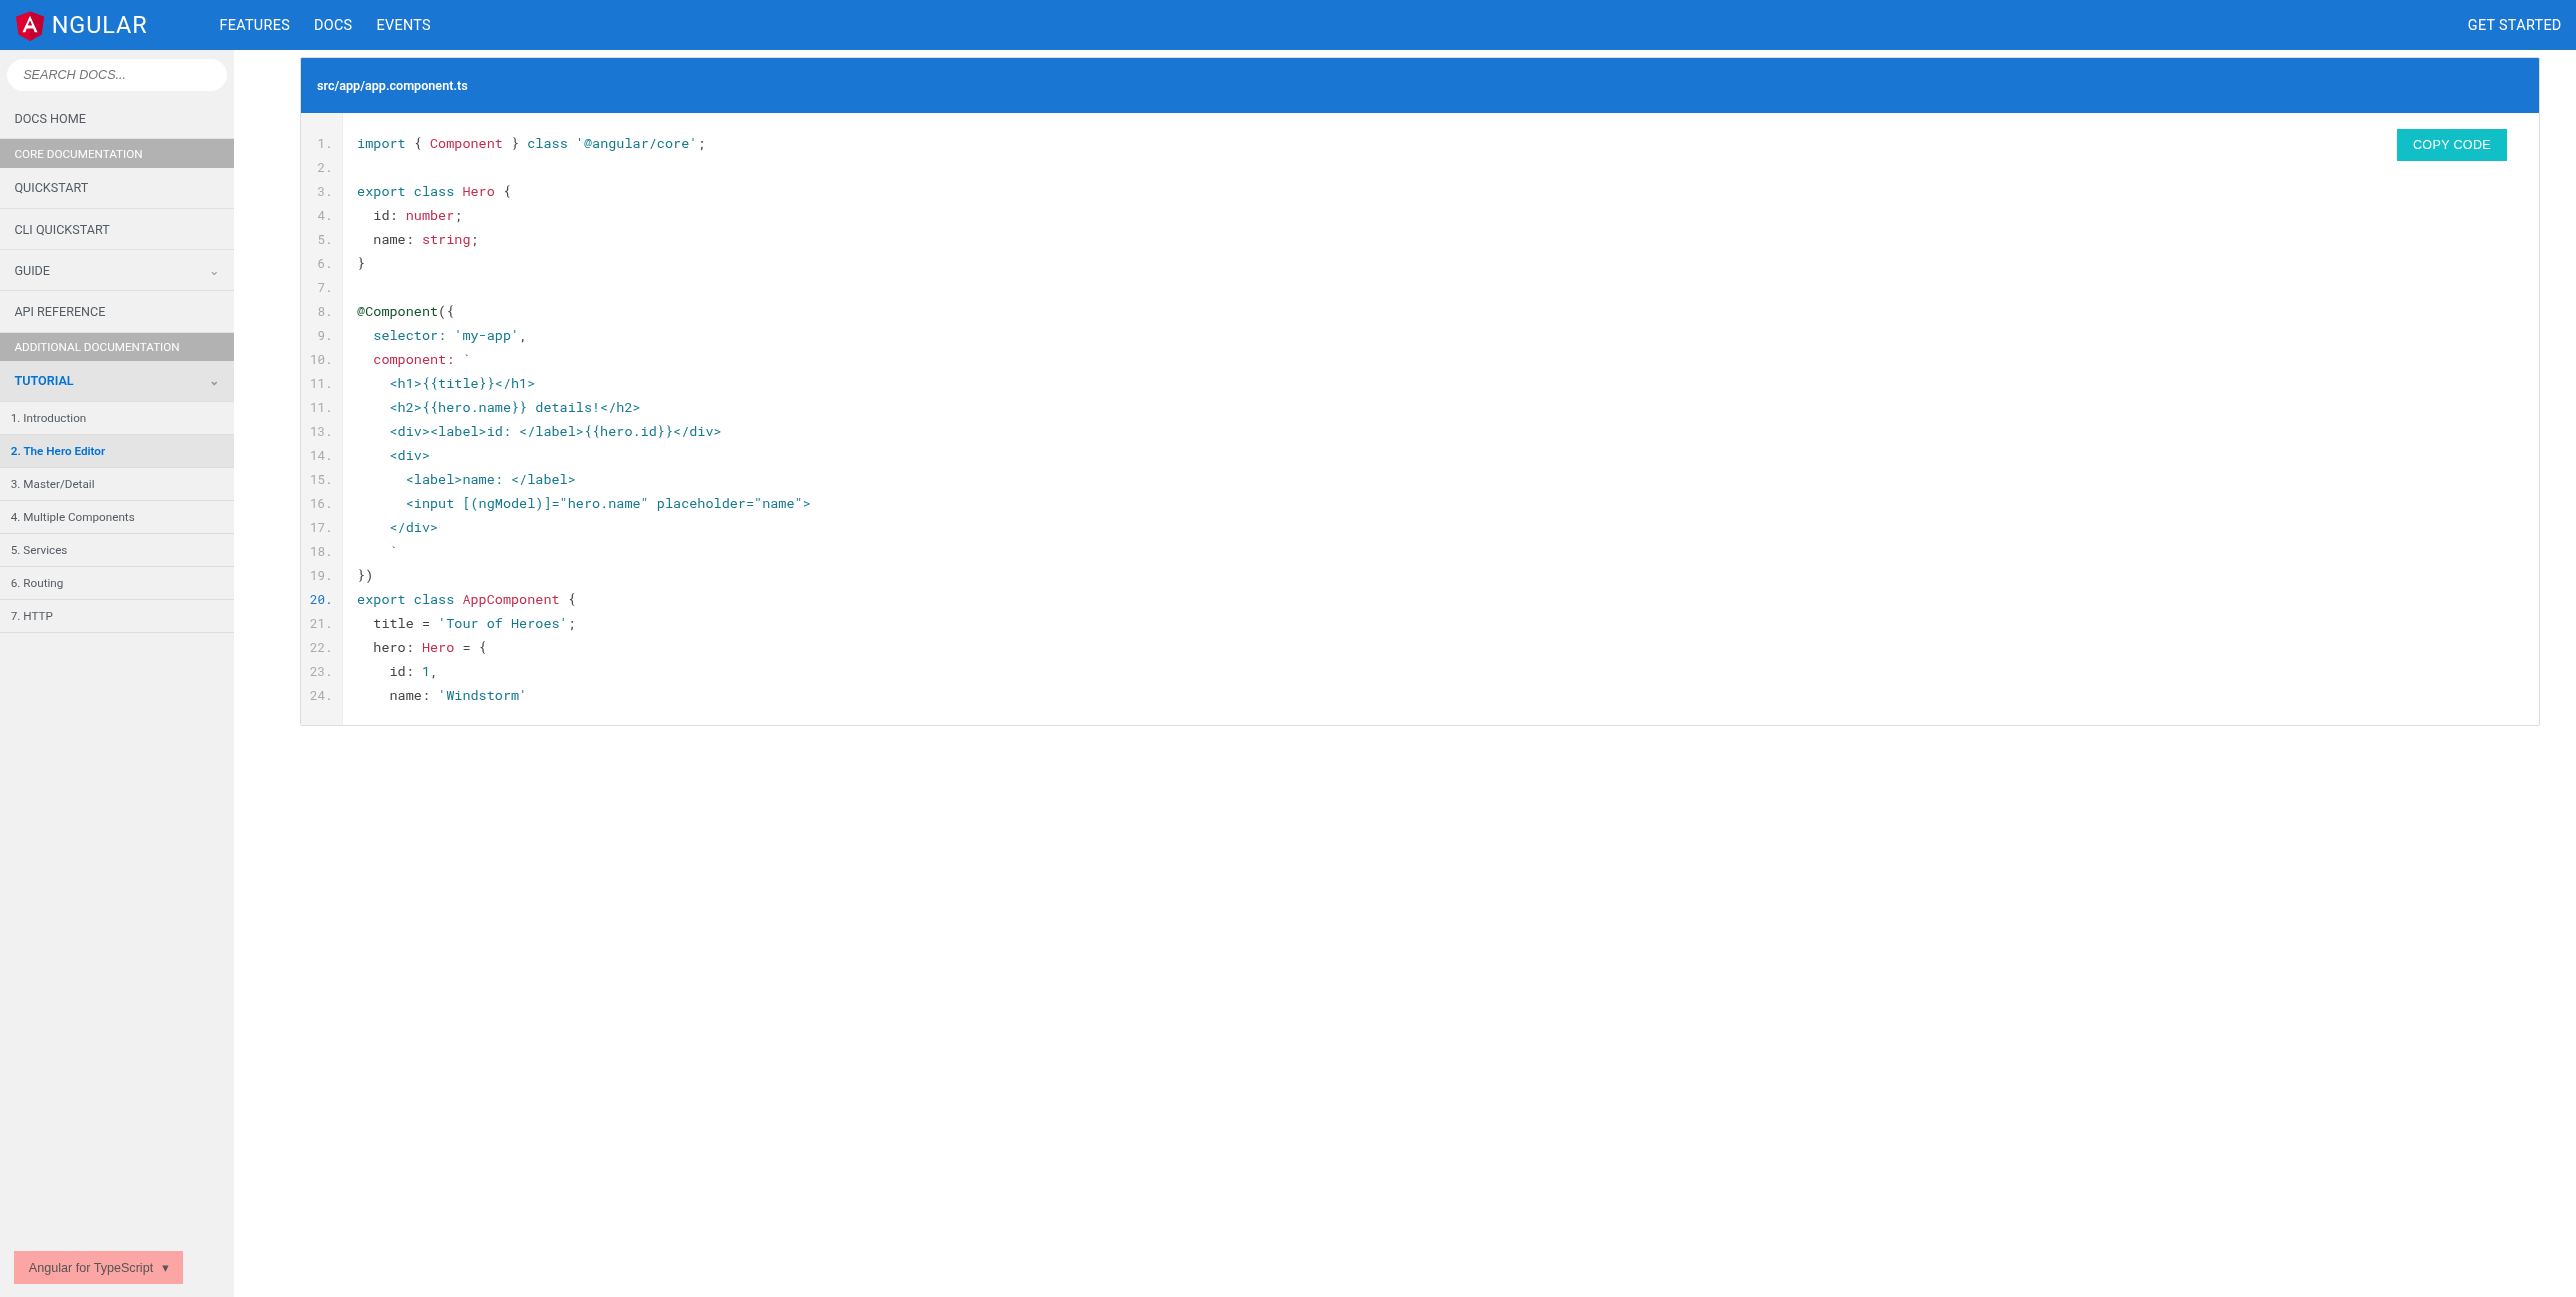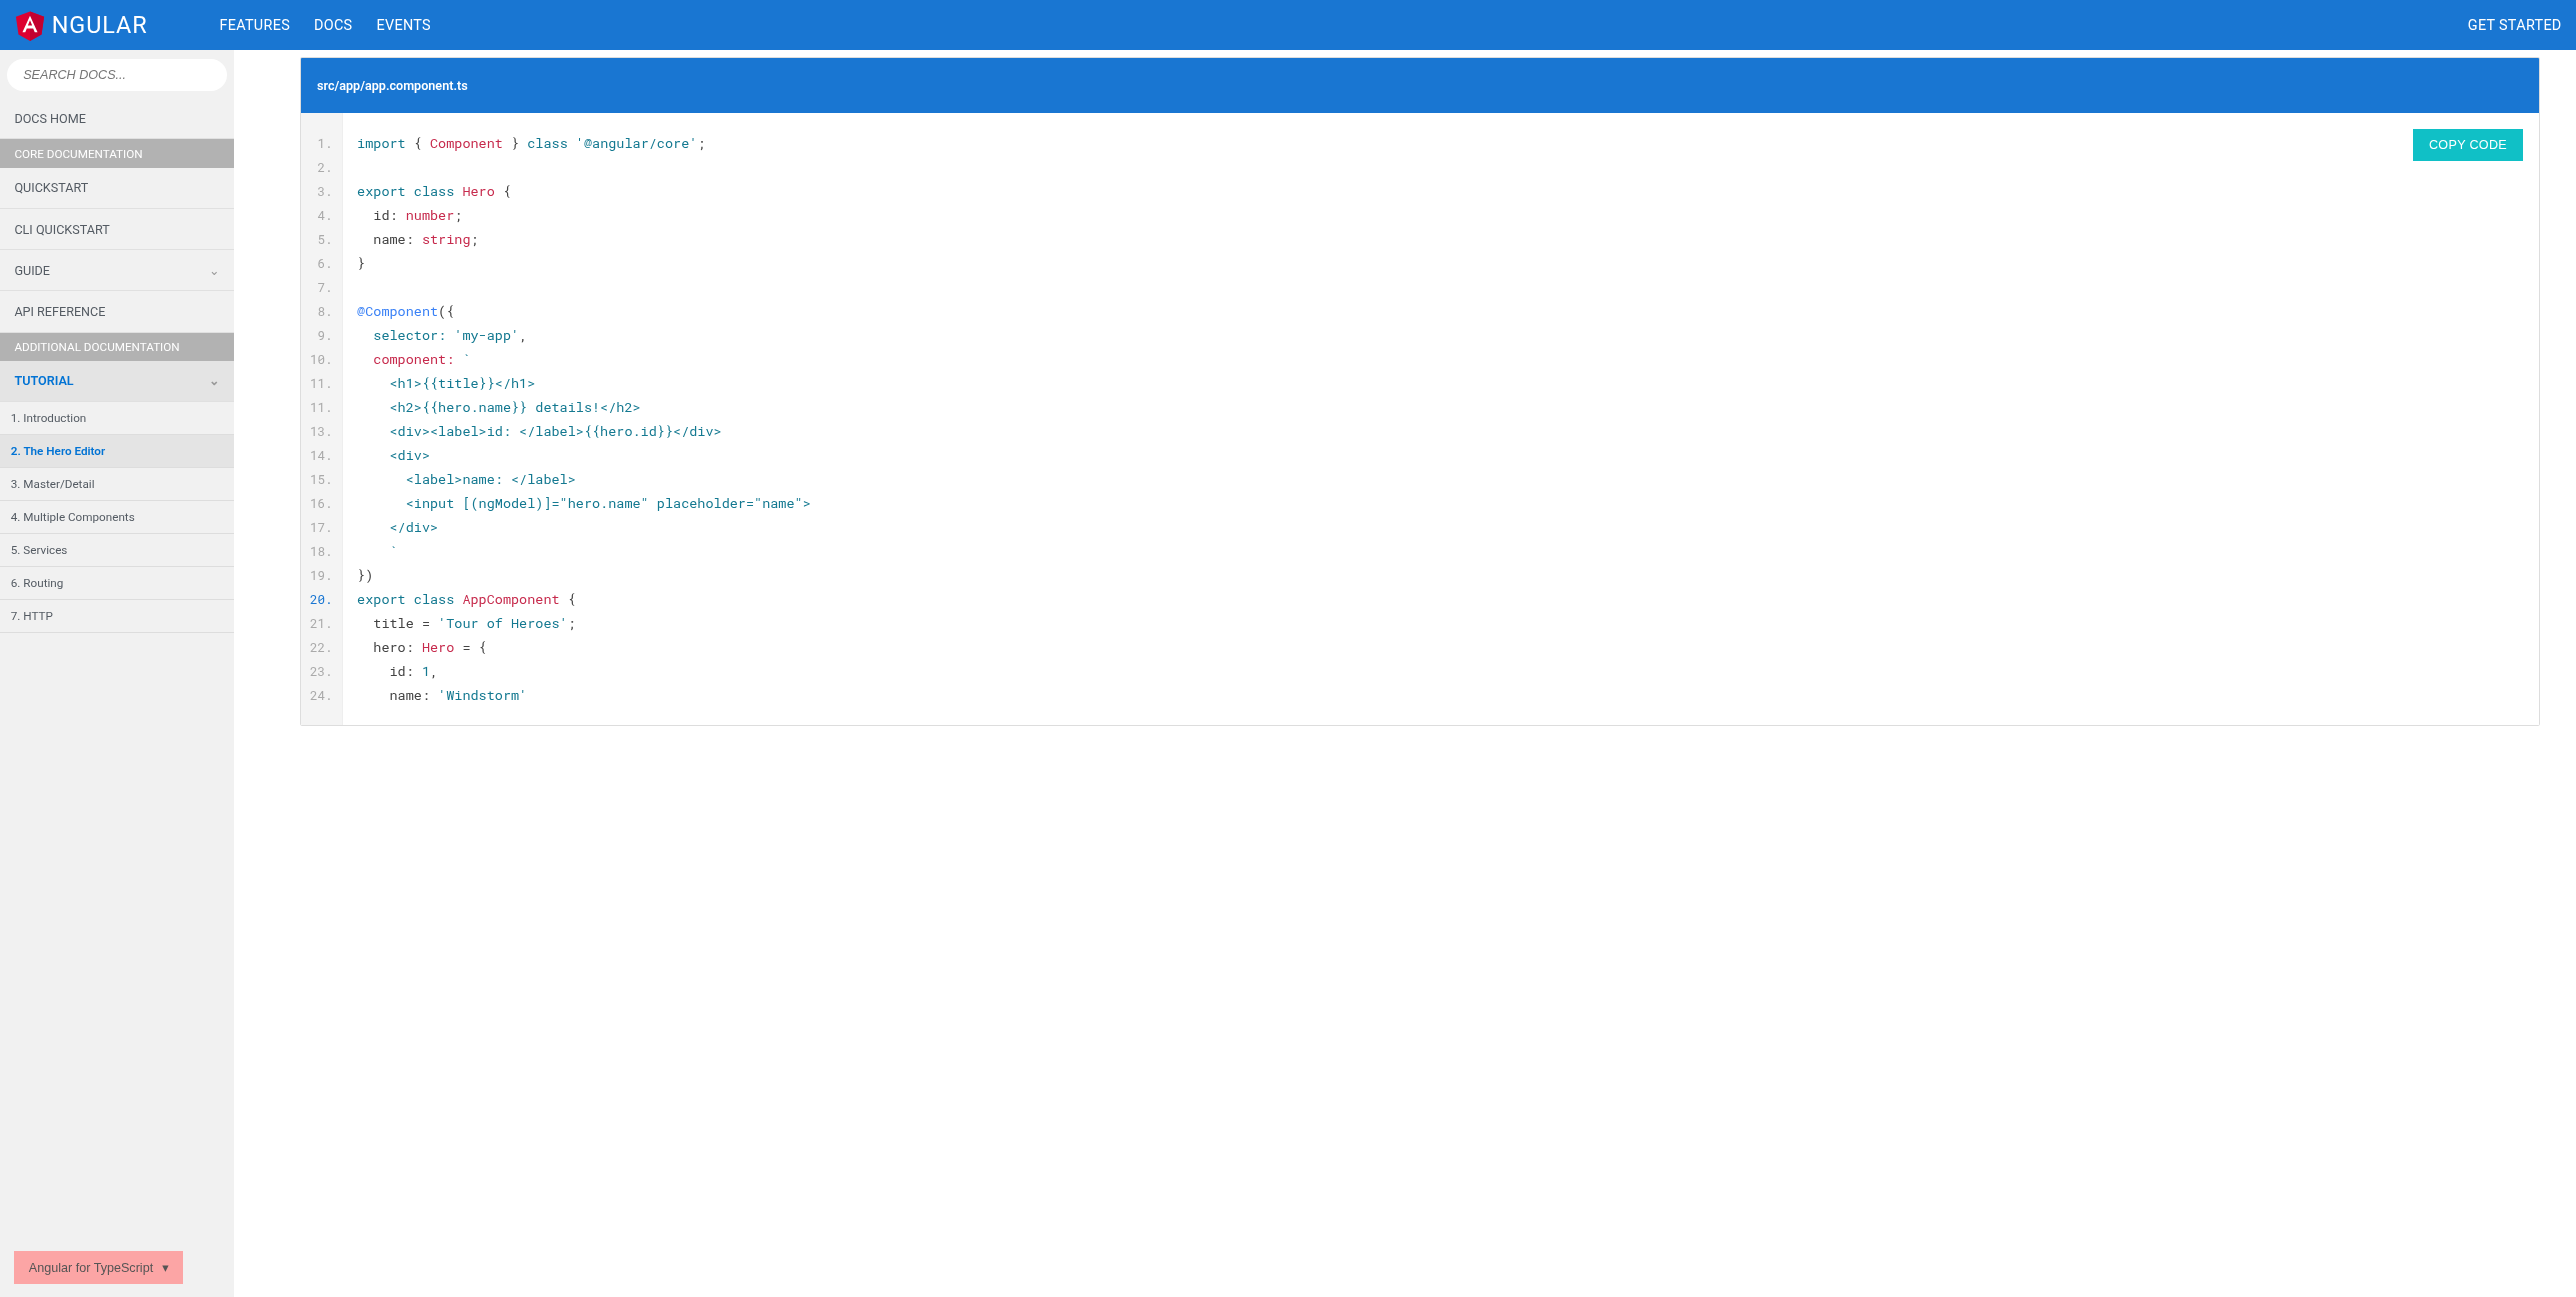--- a/index.html
+++ b/index.html
@@ -28,28 +28,28 @@
     .lang-selector { background: #fca5a5; border: none; padding: 9px 14.4px; font-size: 12.6px; color: #555; width: auto; display: inline-flex; align-items: center; gap: 9px; cursor: pointer; }
     
     .content { flex: 1; background: #fff; padding: 0 36px 0 54px; overflow-y: auto; }
     
     .code-block { border: 0.9px solid #ddd; margin-top: 7.2px; border-radius: 1.8px; overflow: hidden; }
     .code-header { background: #1976d2; color: #fff; padding: 20px 16px; font-size: 12.6px; font-weight: 600; }
     .code-body { display: flex; background: #fff; position: relative; }
     .line-numbers { background: #f4f4f4; padding: 18px 9px; font-family: "Roboto Mono", Menlo, Monaco, monospace; font-size: 12.6px; color: #aaa; text-align: right; line-height: 24px; border-right: 0.9px solid #eee; min-width: 36px; }
     .line-numbers .current { color: #1976d2; font-weight: 400; }
     .code-text { padding: 18px 14.4px; font-family: "Roboto Mono", Menlo, Monaco, monospace; font-size: 13.5px; line-height: 24px; white-space: pre; flex: 1; }
-    .copy-btn { position: absolute; top: 16px; right: 16px; background: #10c0c6; color: #fff; border: none; padding: 9px 16px; font-size: 12.6px; font-weight: 500; cursor: pointer; letter-spacing: 0.3px; }
+    .copy-btn { position: absolute; top: 16px; right: 32px; background: #10c0c6; color: #fff; border: none; padding: 9px 16px; font-size: 12.6px; font-weight: 500; cursor: pointer; letter-spacing: 0.3px; }
     
     .kw { color: #147991; }
     .cls { color: #c72b4d; }
     .str { color: #147991; }
     .atn { color: #147991; }
     .num { color: #147991; }
-    .dec { color: #3b82f6; }
+    .dec { color: #14532d; }
     .fn { color: #c72b4d; }
     .tag { color: #147991; }
   </style>
 </head>
 <body>
 
 <div class="topbar">
   <div class="logo">
     <svg viewBox="0 0 250 250">
       <polygon fill="#dd0031" points="125,20 235,60 215,200 125,250 35,200 15,60"></polygon>

